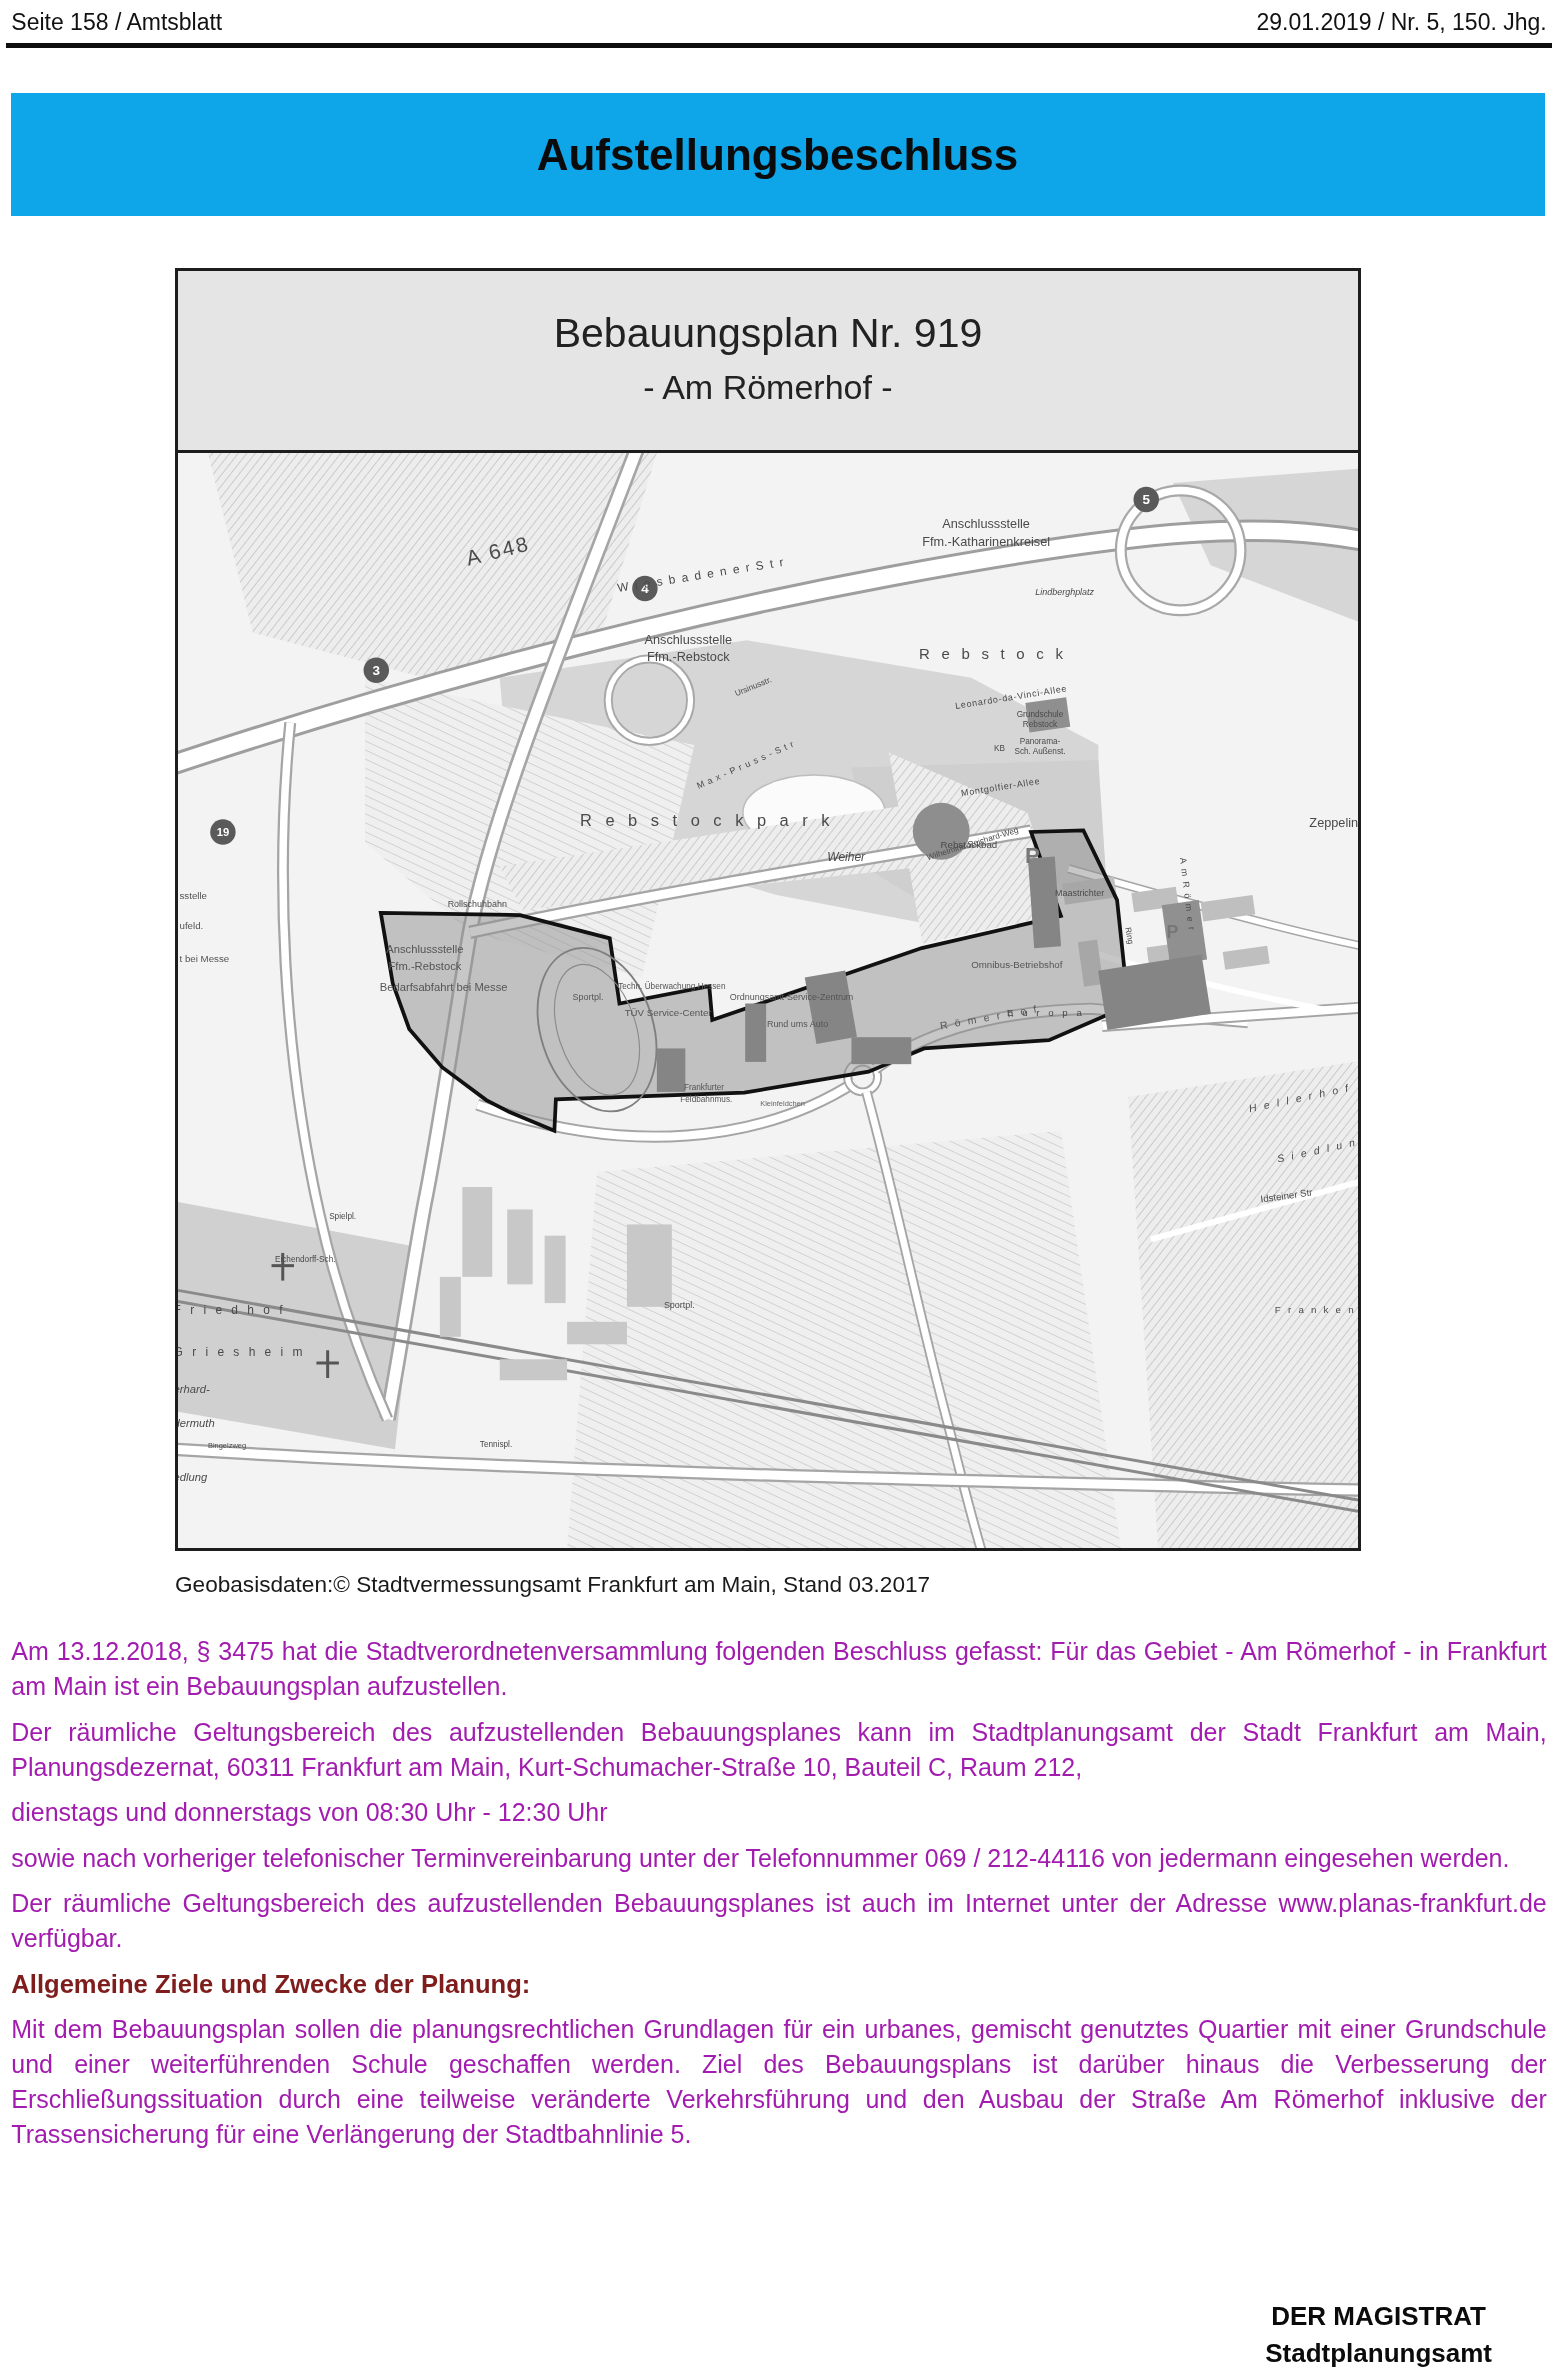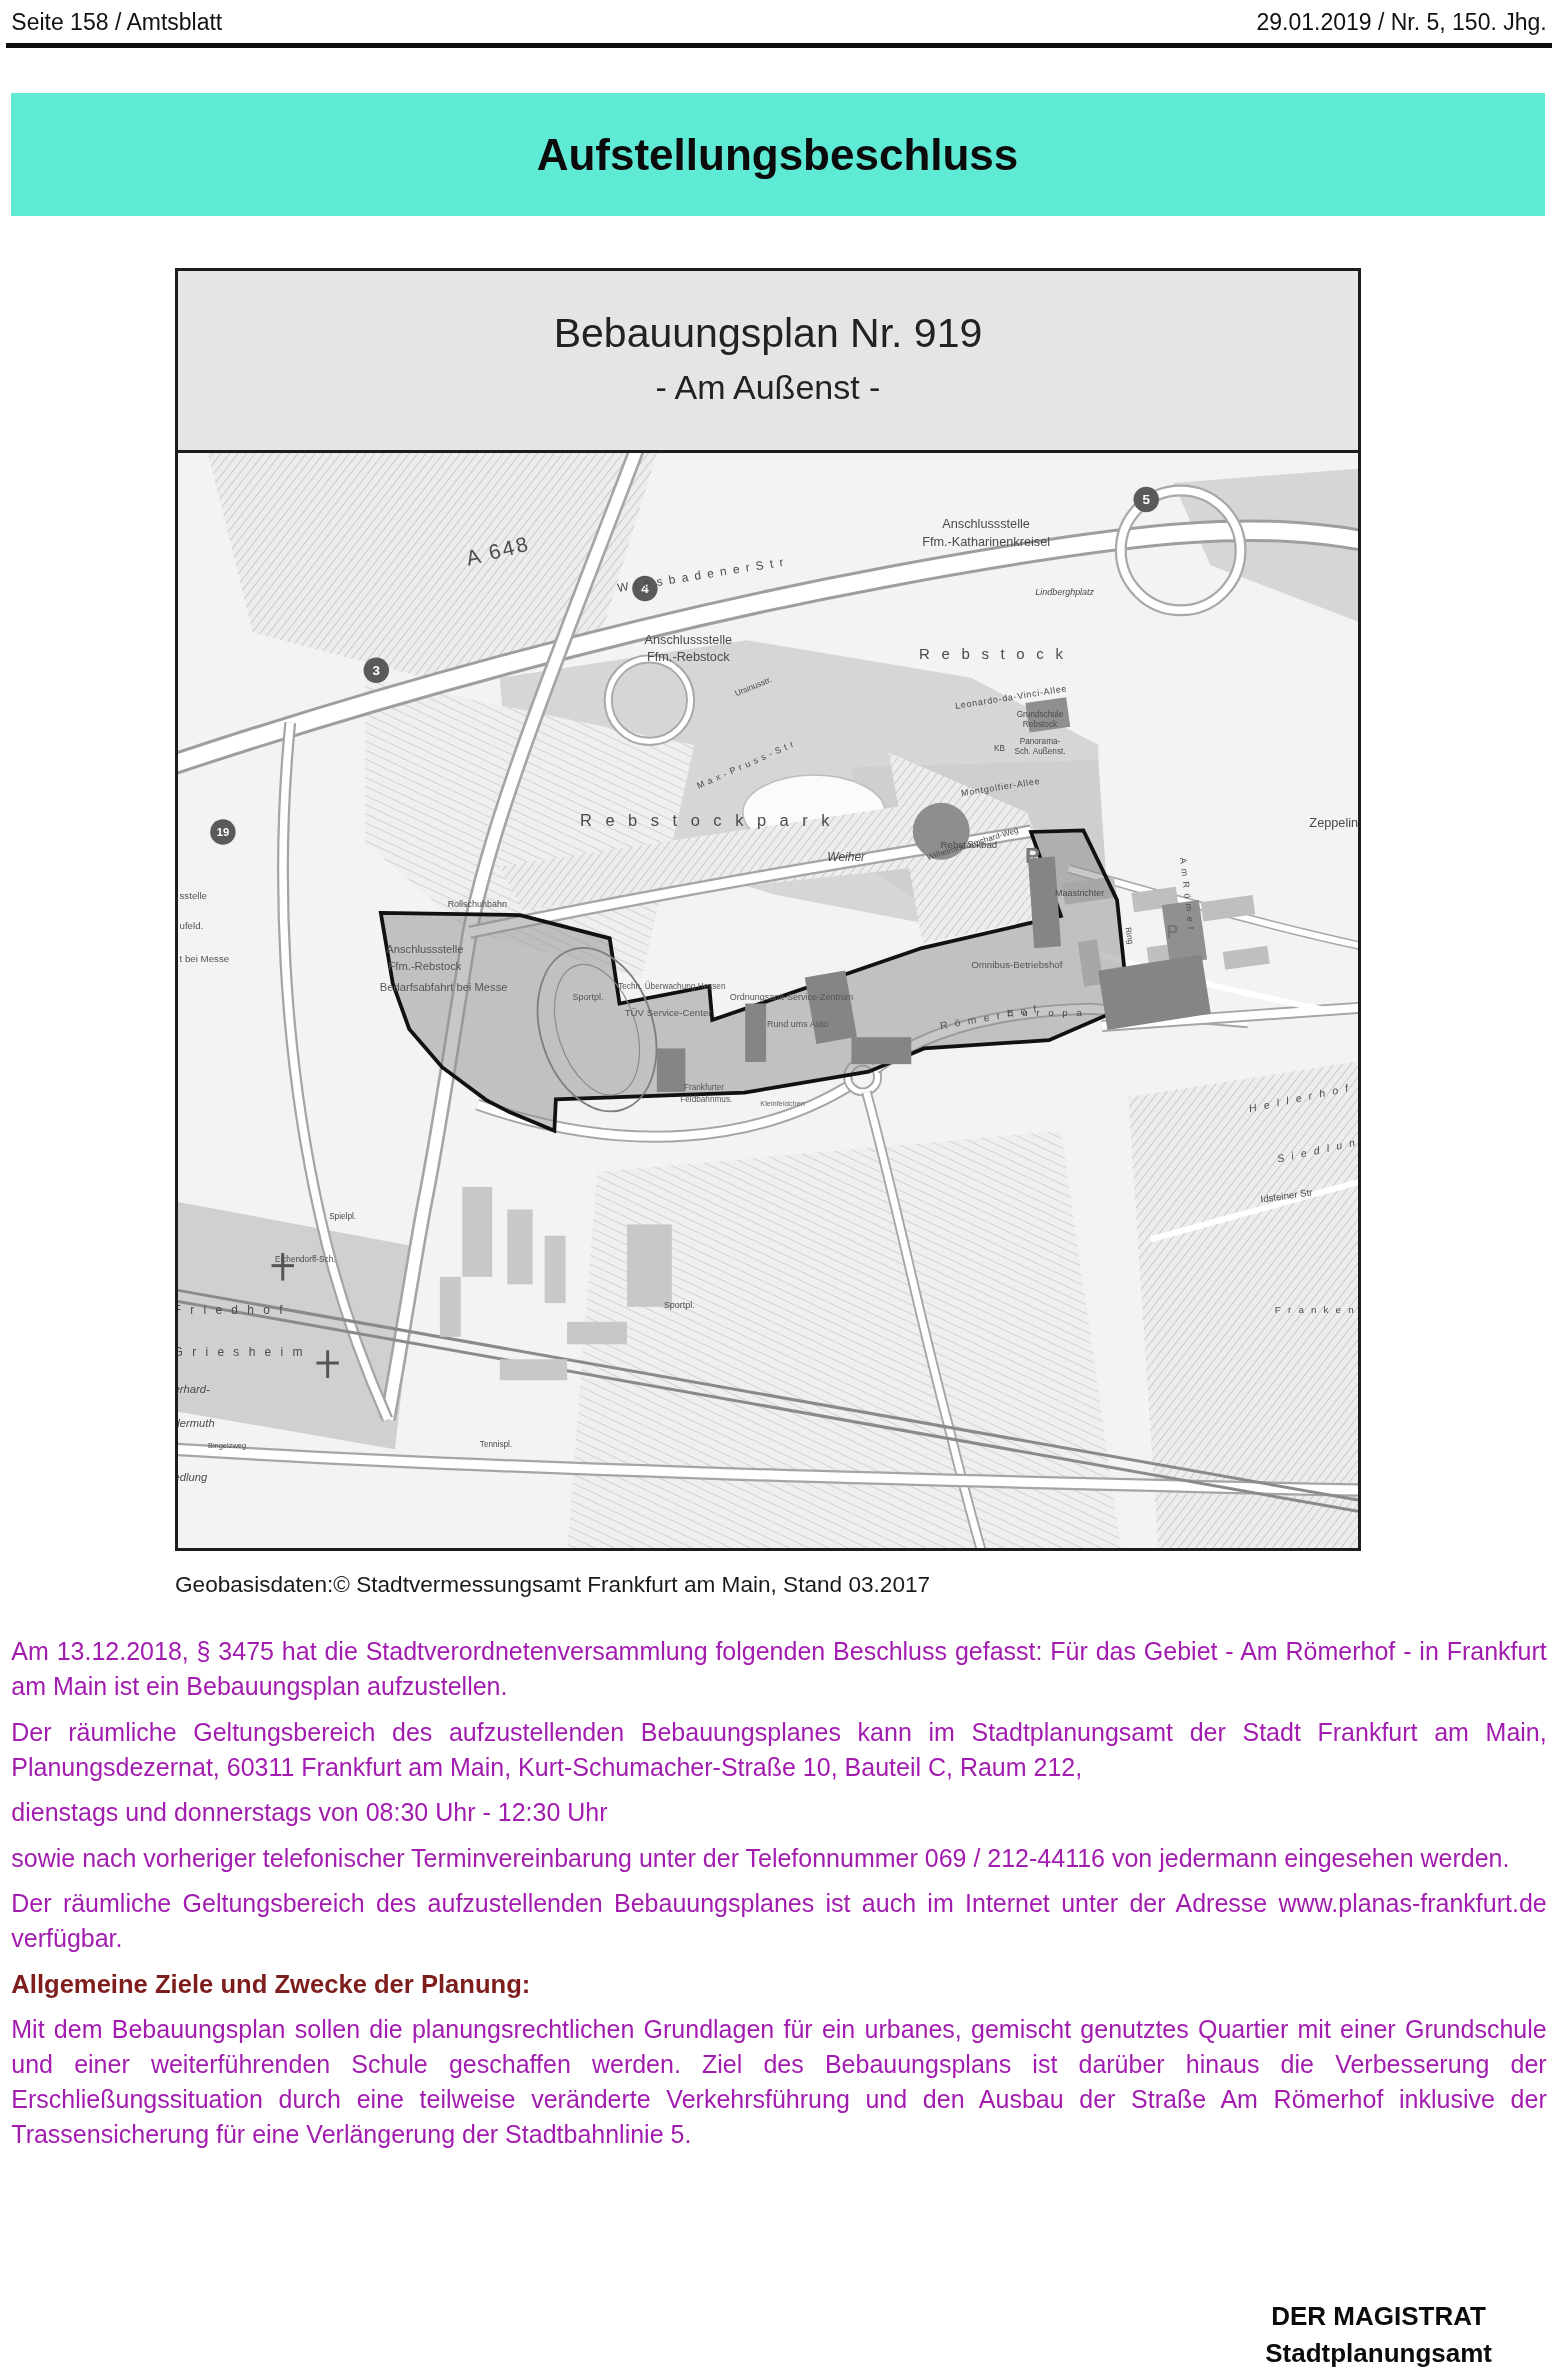--- a/index.html
+++ b/index.html
@@ -1,21 +1,21 @@
 <!DOCTYPE html>
 <html style="font-size:12px"><head>
 <meta charset="utf-8">
 <style>
   html,body{margin:0;padding:0;background:#fff;}
   .page{position:relative;width:1558px;height:2377px;background:#fff;
         font-family:"Liberation Sans", sans-serif;color:#111;overflow:hidden;}
   .hdr-left{position:absolute;top:9px;left:11.3px;font-size:23px;}
   .hdr-right{position:absolute;top:9px;right:11.3px;font-size:23px;}
   .hdr-rule{position:absolute;top:43px;left:6px;right:6px;height:5.3px;background:#0e0e0e;}
-  .banner{position:absolute;top:93px;left:10.5px;right:13.5px;height:123px;background:#5eead4;
+  .banner{position:absolute;top:93px;left:10.5px;right:13.5px;height:123px;background:#0ea5e9;
           display:flex;align-items:center;justify-content:center;}
   .banner span{font-size:44px;font-weight:bold;color:#0b0b0b;}
   .map-figure{position:absolute;left:175px;top:268px;width:1186px;height:1283px;margin:0;
               border:3px solid #1d1d1d;box-sizing:border-box;background:#e5e5e5;}
   .fig-head{position:absolute;top:0;left:0;right:0;height:179px;text-align:center;}
   .fig-title{padding-top:39px;font-size:41px;color:#222;}
   .fig-subtitle{margin-top:10.5px;font-size:34px;color:#222;}
   .map-area{position:absolute;left:0;right:0;top:179px;bottom:0;border-top:3px solid #1d1d1d;
             box-sizing:border-box;background:#f3f3f3;overflow:hidden;}
   .map-area svg{display:block;width:100%;height:100%;}
@@ -36,21 +36,21 @@
   <div class="hdr-right">29.01.2019 / Nr. 5, 150. Jhg.</div>
   <div class="hdr-rule"></div>
 
   <div class="banner">
     <span>Aufstellungsbeschluss</span>
   </div>
 
   <figure class="map-figure">
     <div class="fig-head">
       <div class="fig-title">Bebauungsplan Nr. 919</div>
-      <div class="fig-subtitle">- Am Außenst -</div>
+      <div class="fig-subtitle">- Am Römerhof -</div>
     </div>
     <div class="map-area">
       <svg id="map-svg" viewBox="0 0 1577 1462" preserveAspectRatio="none">
         <defs>
           <pattern id="hatch" width="9" height="9" patternUnits="userSpaceOnUse" patternTransform="rotate(38)">
             <rect width="9" height="9" fill="#ededed"></rect>
             <line x1="0" y1="0" x2="0" y2="9" stroke="#b3b3b3" stroke-width="1.6"></line>
           </pattern>
           <pattern id="hatch2" width="11" height="11" patternUnits="userSpaceOnUse" patternTransform="rotate(115)">
             <rect width="11" height="11" fill="#efefef"></rect>

